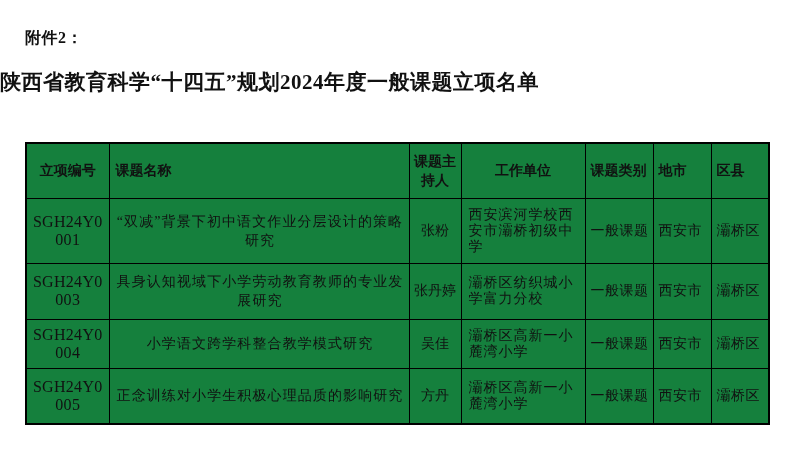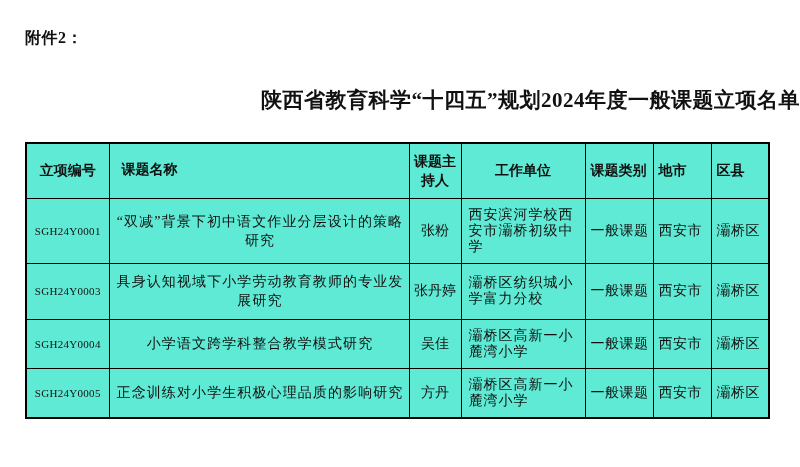--- a/index.html
+++ b/index.html
@@ -20,63 +20,63 @@
     position: absolute;
     left: 25px;
     top: 28px;
     font-size: 16px;
     font-weight: bold;
     letter-spacing: 0.5px;
   }
   .doc-title {
     position: absolute;
     left: 0;
-    top: 86px;
+    top: 68px;
     width: 800px;
-    text-align: right;
+    text-align: left;
     font-size: 21px;
     font-weight: bold;
     letter-spacing: 0.5px;
     white-space: nowrap;
   }
   .tablewrap {
     position: absolute;
     left: 25px;
     top: 142px;
   }
   table.projects {
     table-layout: fixed;
     width: 743px;
     border-collapse: collapse;
     border: 2px solid #000;
-    background: #5eead4;
+    background: #15803d;
   }
   th, td {
     border: 1.5px solid #000;
     vertical-align: middle;
     box-sizing: border-box;
     font-size: 14px;
     color: #111;
     padding: 2px 4px;
     overflow: hidden;
     word-break: break-all;
   }
   thead tr { height: 55px; }
   tr.h56 { height: 56px; }
   tr.h48 { height: 48px; }
-  tr.h49 { height: 49px; }
+  tr.h49 { height: 56px; }
   th {
     font-weight: bold;
     text-align: center;
     padding: 2px;
     line-height: 19px;
   }
-  th.th-left { text-align: left; padding-left: 12px; font-family: Liberation Mono, monospace; }
+  th.th-left { text-align: left; padding-left: 6px; }
   th.th-left-sm { text-align: left; padding-left: 5px; }
-  td.c-id   { text-align: center; font-size: 11px; letter-spacing: 0.3px; }
+  td.c-id   { text-align: center; font-size: 16px; letter-spacing: 0.3px; }
   td.c-name {
     text-align: center;
     padding: 0 4px 0 6px;
     letter-spacing: 1.1px;
     line-height: 19px;
   }
   td.c-leader { text-align: center; }
   td.c-unit {
     text-align: left;
     padding: 8px 7px;

